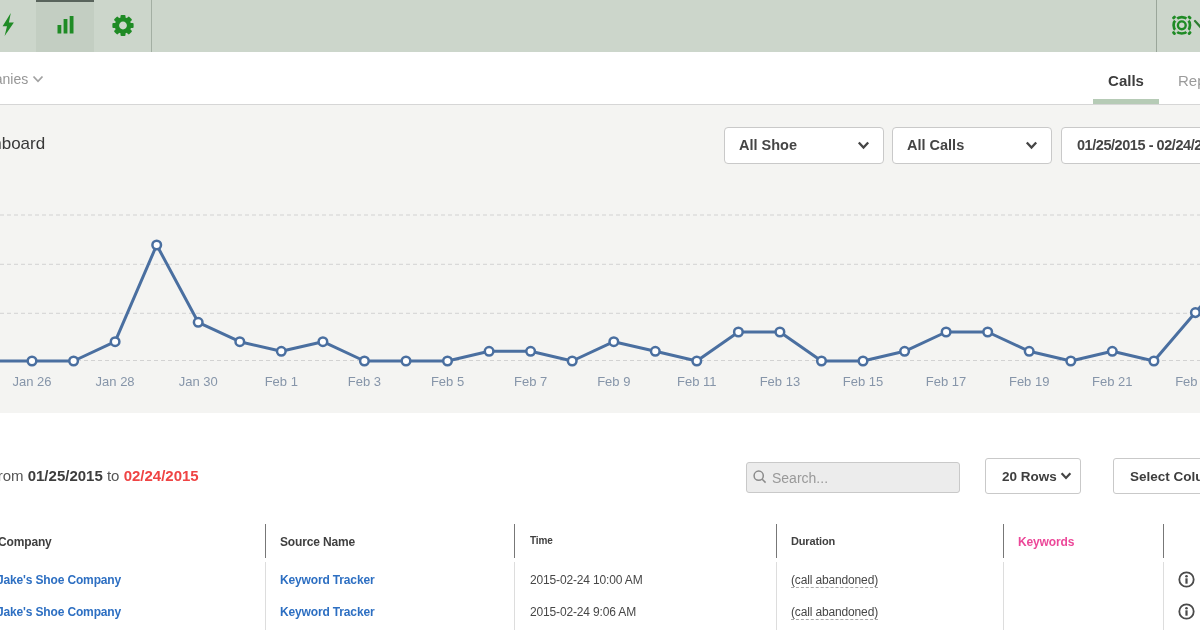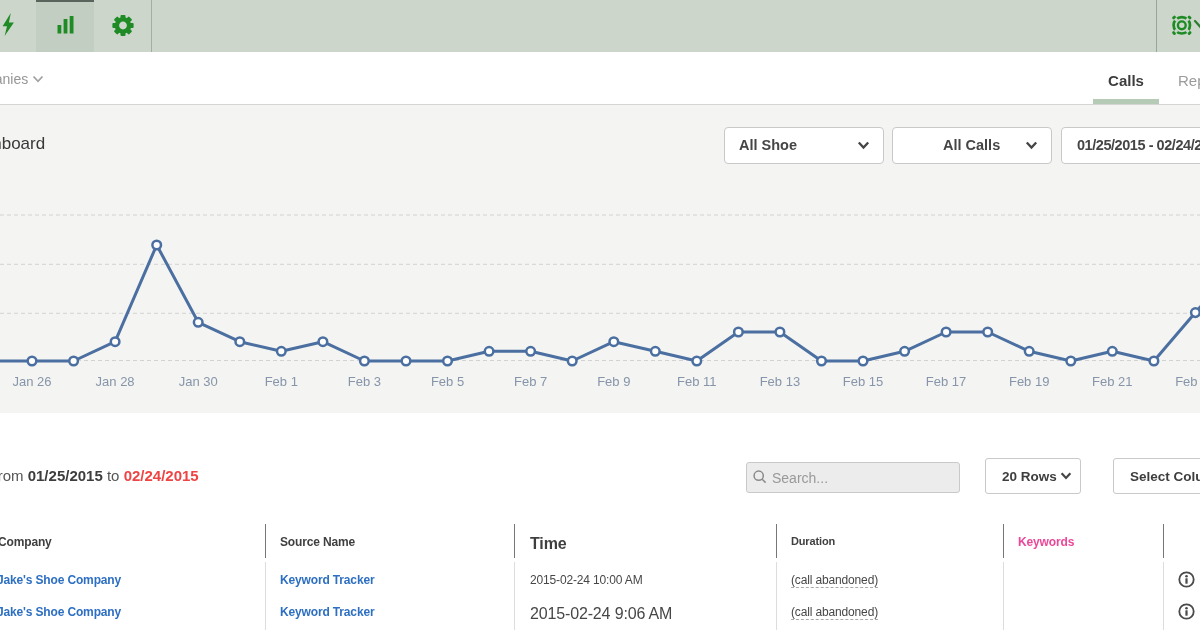--- a/index.html
+++ b/index.html
@@ -76,21 +76,21 @@
 
   <div class="abs" style="left:0;top:105px;width:1200px;height:308px;background:#f4f4f2;"></div>
   <div class="abs" style="left:-38px;top:134px;font-size:17px;font-weight:500;color:#383838;">Dashboard</div>
 
   <div class="abs" style="left:724px;top:127px;width:160px;height:37px;background:#fff;border:1px solid #c9c9c9;border-radius:4px;box-sizing:border-box;"></div>
   <div class="abs b" style="left:739px;top:137px;font-size:14.5px;color:#454545;">All Shoe</div>
   <svg class="abs" style="left:857px;top:141px;" width="13" height="9" viewBox="0 0 13 9">
     <polyline points="1.8,1.5 6.5,6.6 11.2,1.5" fill="none" stroke="#454545" stroke-width="2.3"></polyline>
   </svg>
   <div class="abs" style="left:892px;top:127px;width:160px;height:37px;background:#fff;border:1px solid #c9c9c9;border-radius:4px;box-sizing:border-box;"></div>
-  <div class="abs b" style="left:907px;top:137px;font-size:14.5px;color:#454545;margin-left:36px;">All Calls</div>
+  <div class="abs b" style="left:907px;top:137px;font-size:14.5px;color:#454545;">All Calls</div>
   <svg class="abs" style="left:1025px;top:141px;" width="13" height="9" viewBox="0 0 13 9">
     <polyline points="1.8,1.5 6.5,6.6 11.2,1.5" fill="none" stroke="#454545" stroke-width="2.3"></polyline>
   </svg>
   <div class="abs" style="left:1061px;top:127px;width:210px;height:37px;background:#fff;border:1px solid #c9c9c9;border-radius:4px;box-sizing:border-box;"></div>
   <div class="abs b" style="left:1077px;top:137px;font-size:14.5px;color:#454545;letter-spacing:-0.45px;">01/25/2015 - 02/24/2015</div>
 
   <svg class="abs" style="left:0;top:190px;" width="1200" height="210" viewBox="0 0 1200 210">
     <g stroke="#d2d2d2" stroke-width="1" stroke-dasharray="4,3">
       <line x1="0" y1="25" x2="1200" y2="25"></line>
       <line x1="0" y1="74.3" x2="1200" y2="74.3"></line>
@@ -166,21 +166,21 @@
   <div class="abs" style="left:1113px;top:458px;width:160px;height:36px;background:#fff;border:1px solid #c9c9c9;border-radius:3px;box-sizing:border-box;"></div>
   <div class="abs b" style="left:1130px;top:469px;font-size:13.5px;color:#3d3d3d;">Select Columns</div>
 
   <div class="abs" style="left:265px;top:524px;width:1px;height:34px;background:#777;"></div>
   <div class="abs" style="left:514px;top:524px;width:1px;height:34px;background:#777;"></div>
   <div class="abs" style="left:776px;top:524px;width:1px;height:34px;background:#777;"></div>
   <div class="abs" style="left:1003px;top:524px;width:1px;height:34px;background:#777;"></div>
   <div class="abs" style="left:1163px;top:524px;width:1px;height:34px;background:#777;"></div>
   <div class="abs b" style="left:-2px;top:535px;font-size:12px;letter-spacing:-0.15px;color:#3f3f3f;">Company</div>
   <div class="abs b" style="left:280px;top:535px;font-size:12px;letter-spacing:-0.15px;color:#3f3f3f;">Source Name</div>
-  <div class="abs b" style="left:530px;top:535px;font-size:16px;letter-spacing:-0.15px;color:#3f3f3f;text-align:right;">Time</div>
+  <div class="abs b" style="left:530px;top:535px;font-size:10px;letter-spacing:-0.15px;color:#3f3f3f;text-align:right;">Time</div>
   <div class="abs b" style="left:791px;top:535px;font-size:11px;letter-spacing:-0.15px;color:#3f3f3f;">Duration</div>
   <div class="abs b" style="left:1018px;top:535px;font-size:12px;letter-spacing:-0.15px;color:#ec4899;">Keywords</div>
 
   <div class="abs" style="left:265px;top:562px;width:1px;height:68px;background:#ddd;"></div>
   <div class="abs" style="left:514px;top:562px;width:1px;height:68px;background:#ddd;"></div>
   <div class="abs" style="left:776px;top:562px;width:1px;height:68px;background:#ddd;"></div>
   <div class="abs" style="left:1003px;top:562px;width:1px;height:68px;background:#ddd;"></div>
   <div class="abs" style="left:1163px;top:562px;width:1px;height:68px;background:#ddd;"></div>
 
   <div class="abs b" style="left:-3px;top:573px;font-size:12px;letter-spacing:-0.15px;color:#2d6fc2;">Jake's Shoe Company</div>
@@ -188,21 +188,21 @@
   <div class="abs" style="left:530px;top:573px;font-size:12px;letter-spacing:-0.15px;color:#474747;">2015-02-24 10:00 AM</div>
   <div class="abs" style="left:791px;top:573px;font-size:12px;letter-spacing:-0.15px;color:#474747;border-bottom:1px dashed #aaa;">(call abandoned)</div>
   <svg class="abs" style="left:1178px;top:571px;" width="17" height="17" viewBox="0 0 17 17">
     <circle cx="8.5" cy="8.5" r="7.2" fill="none" stroke="#4a4a4a" stroke-width="1.8"></circle>
     <circle cx="8.5" cy="5.2" r="1.3" fill="#4a4a4a"></circle>
     <rect x="7.4" y="7.3" width="2.2" height="5.4" fill="#4a4a4a"></rect>
   </svg>
 
   <div class="abs b" style="left:-3px;top:605px;font-size:12px;letter-spacing:-0.15px;color:#2d6fc2;">Jake's Shoe Company</div>
   <div class="abs b" style="left:280px;top:605px;font-size:12px;letter-spacing:-0.15px;color:#2d6fc2;">Keyword Tracker</div>
-  <div class="abs" style="left:530px;top:605px;font-size:16px;letter-spacing:-0.15px;color:#474747;">2015-02-24 9:06 AM</div>
+  <div class="abs" style="left:530px;top:605px;font-size:12px;letter-spacing:-0.15px;color:#474747;">2015-02-24 9:06 AM</div>
   <div class="abs" style="left:791px;top:605px;font-size:12px;letter-spacing:-0.15px;color:#474747;border-bottom:1px dashed #aaa;">(call abandoned)</div>
   <svg class="abs" style="left:1178px;top:603px;" width="17" height="17" viewBox="0 0 17 17">
     <circle cx="8.5" cy="8.5" r="7.2" fill="none" stroke="#4a4a4a" stroke-width="1.8"></circle>
     <circle cx="8.5" cy="5.2" r="1.3" fill="#4a4a4a"></circle>
     <rect x="7.4" y="7.3" width="2.2" height="5.4" fill="#4a4a4a"></rect>
   </svg>
 
 </div>
 
 </body></html>

